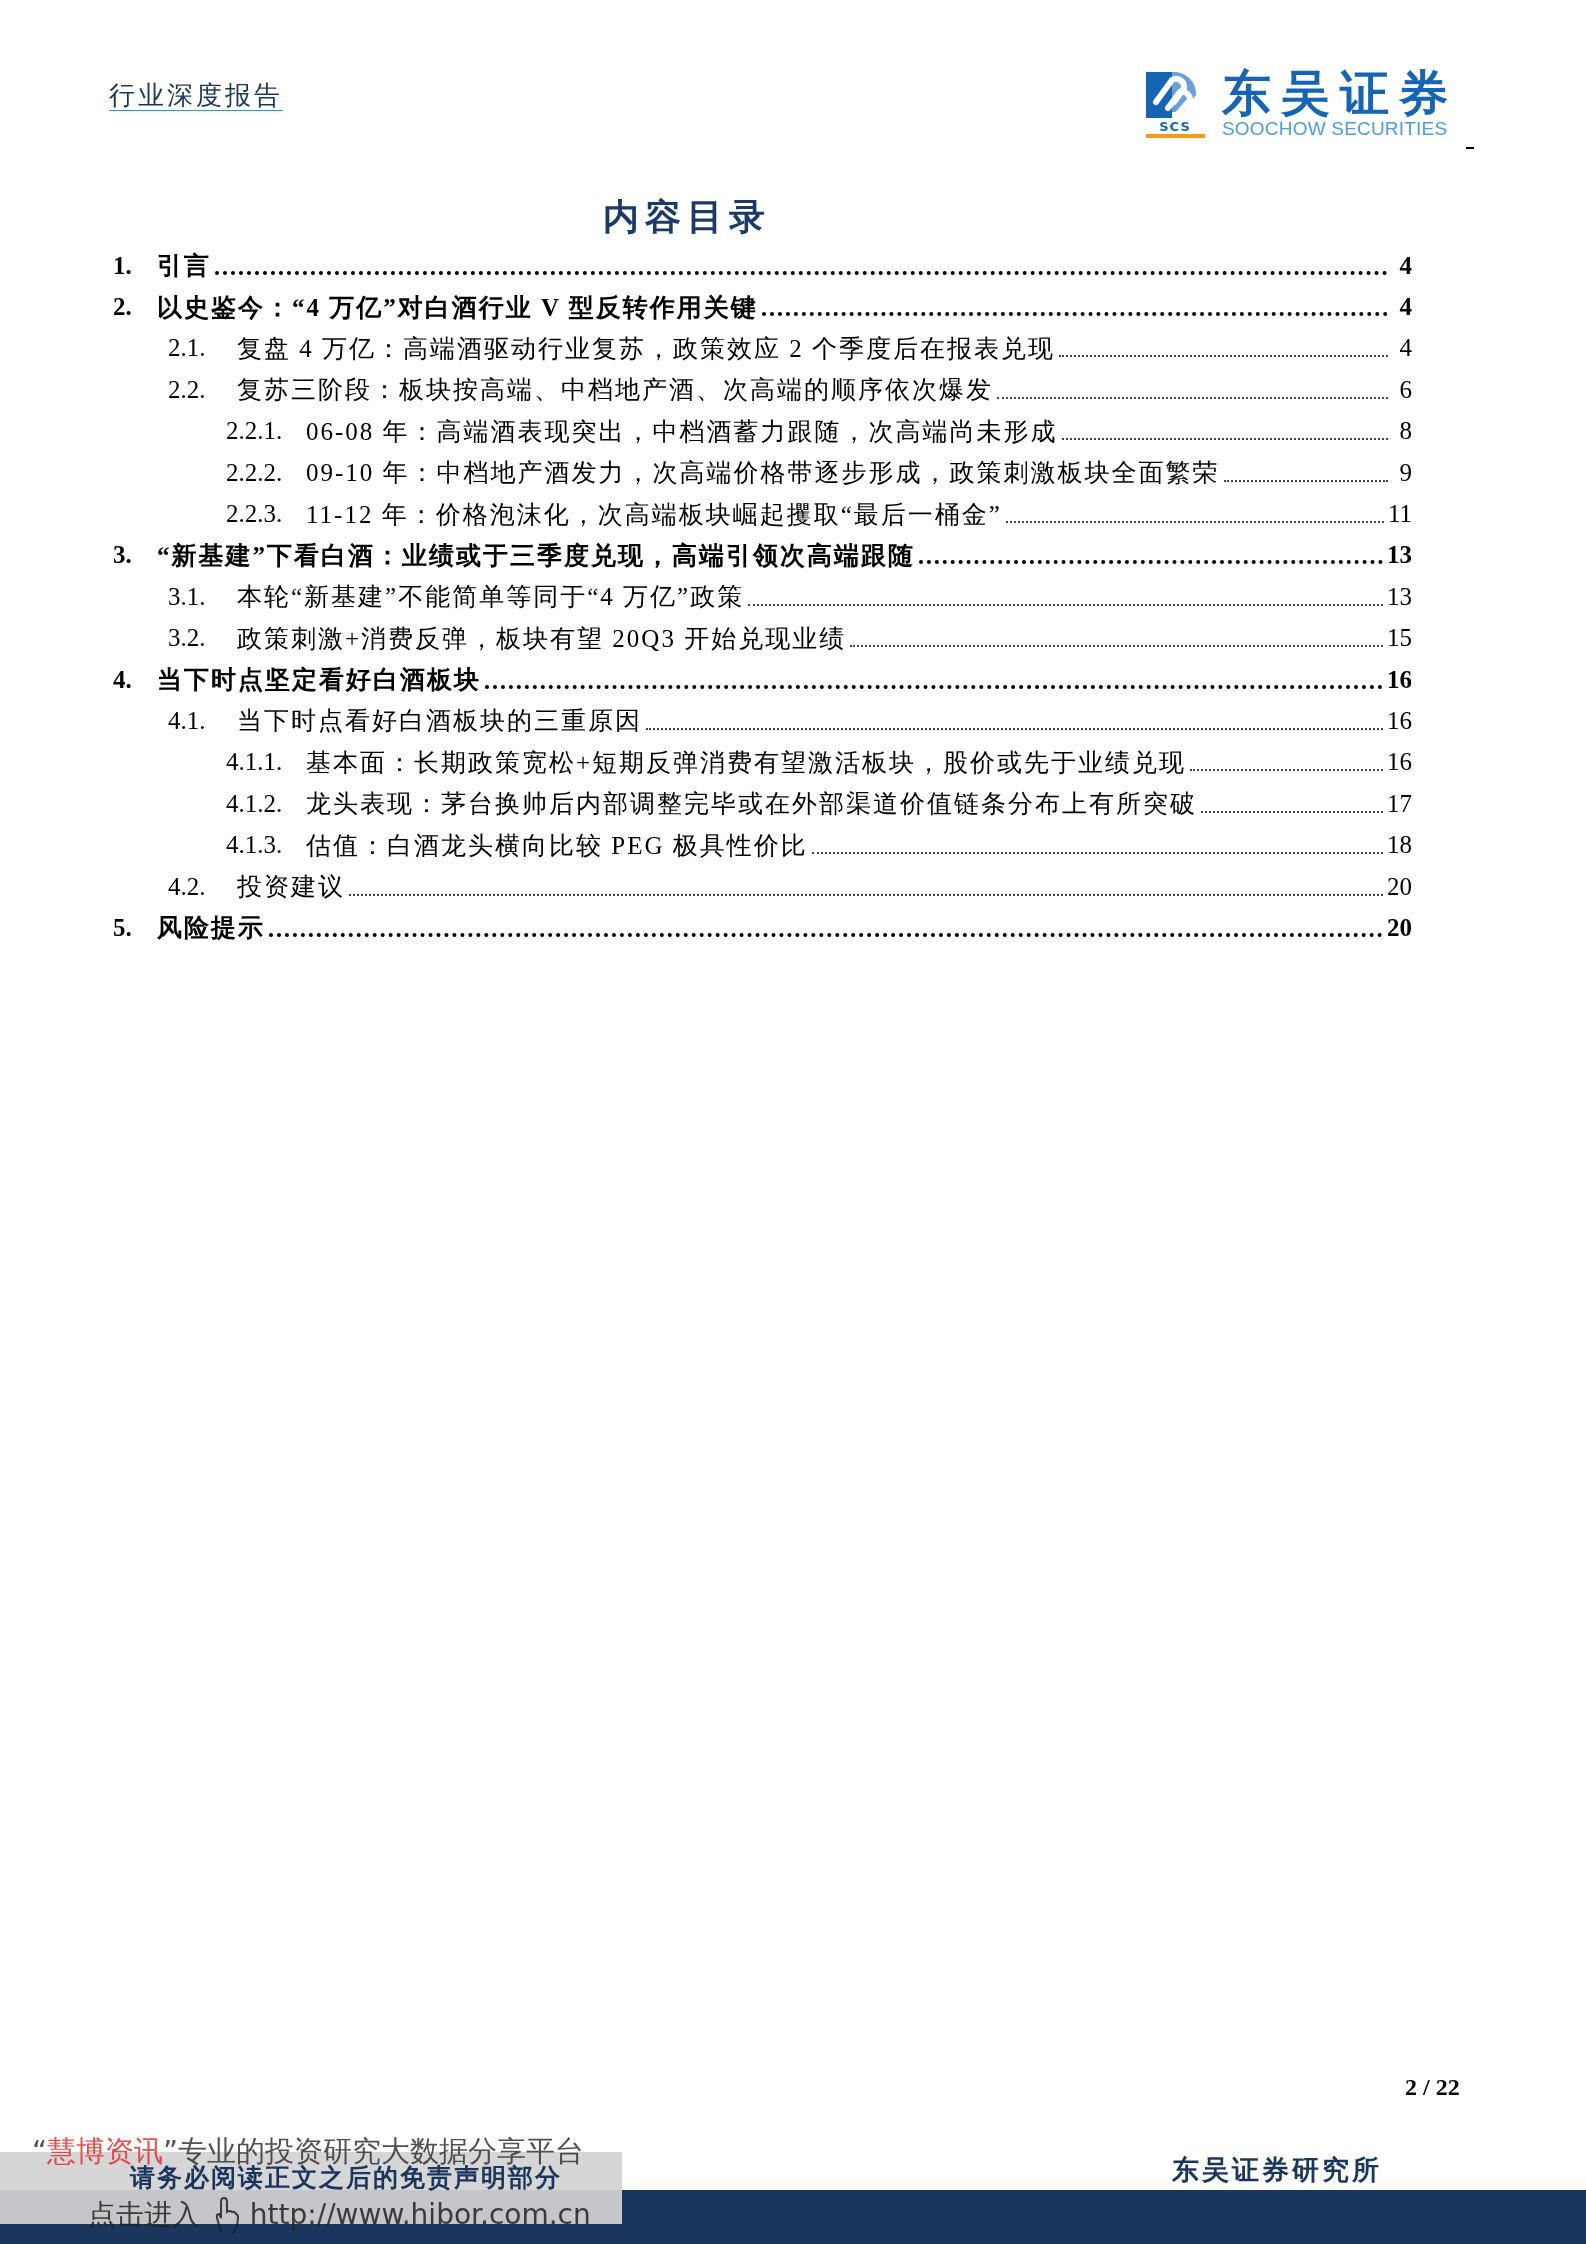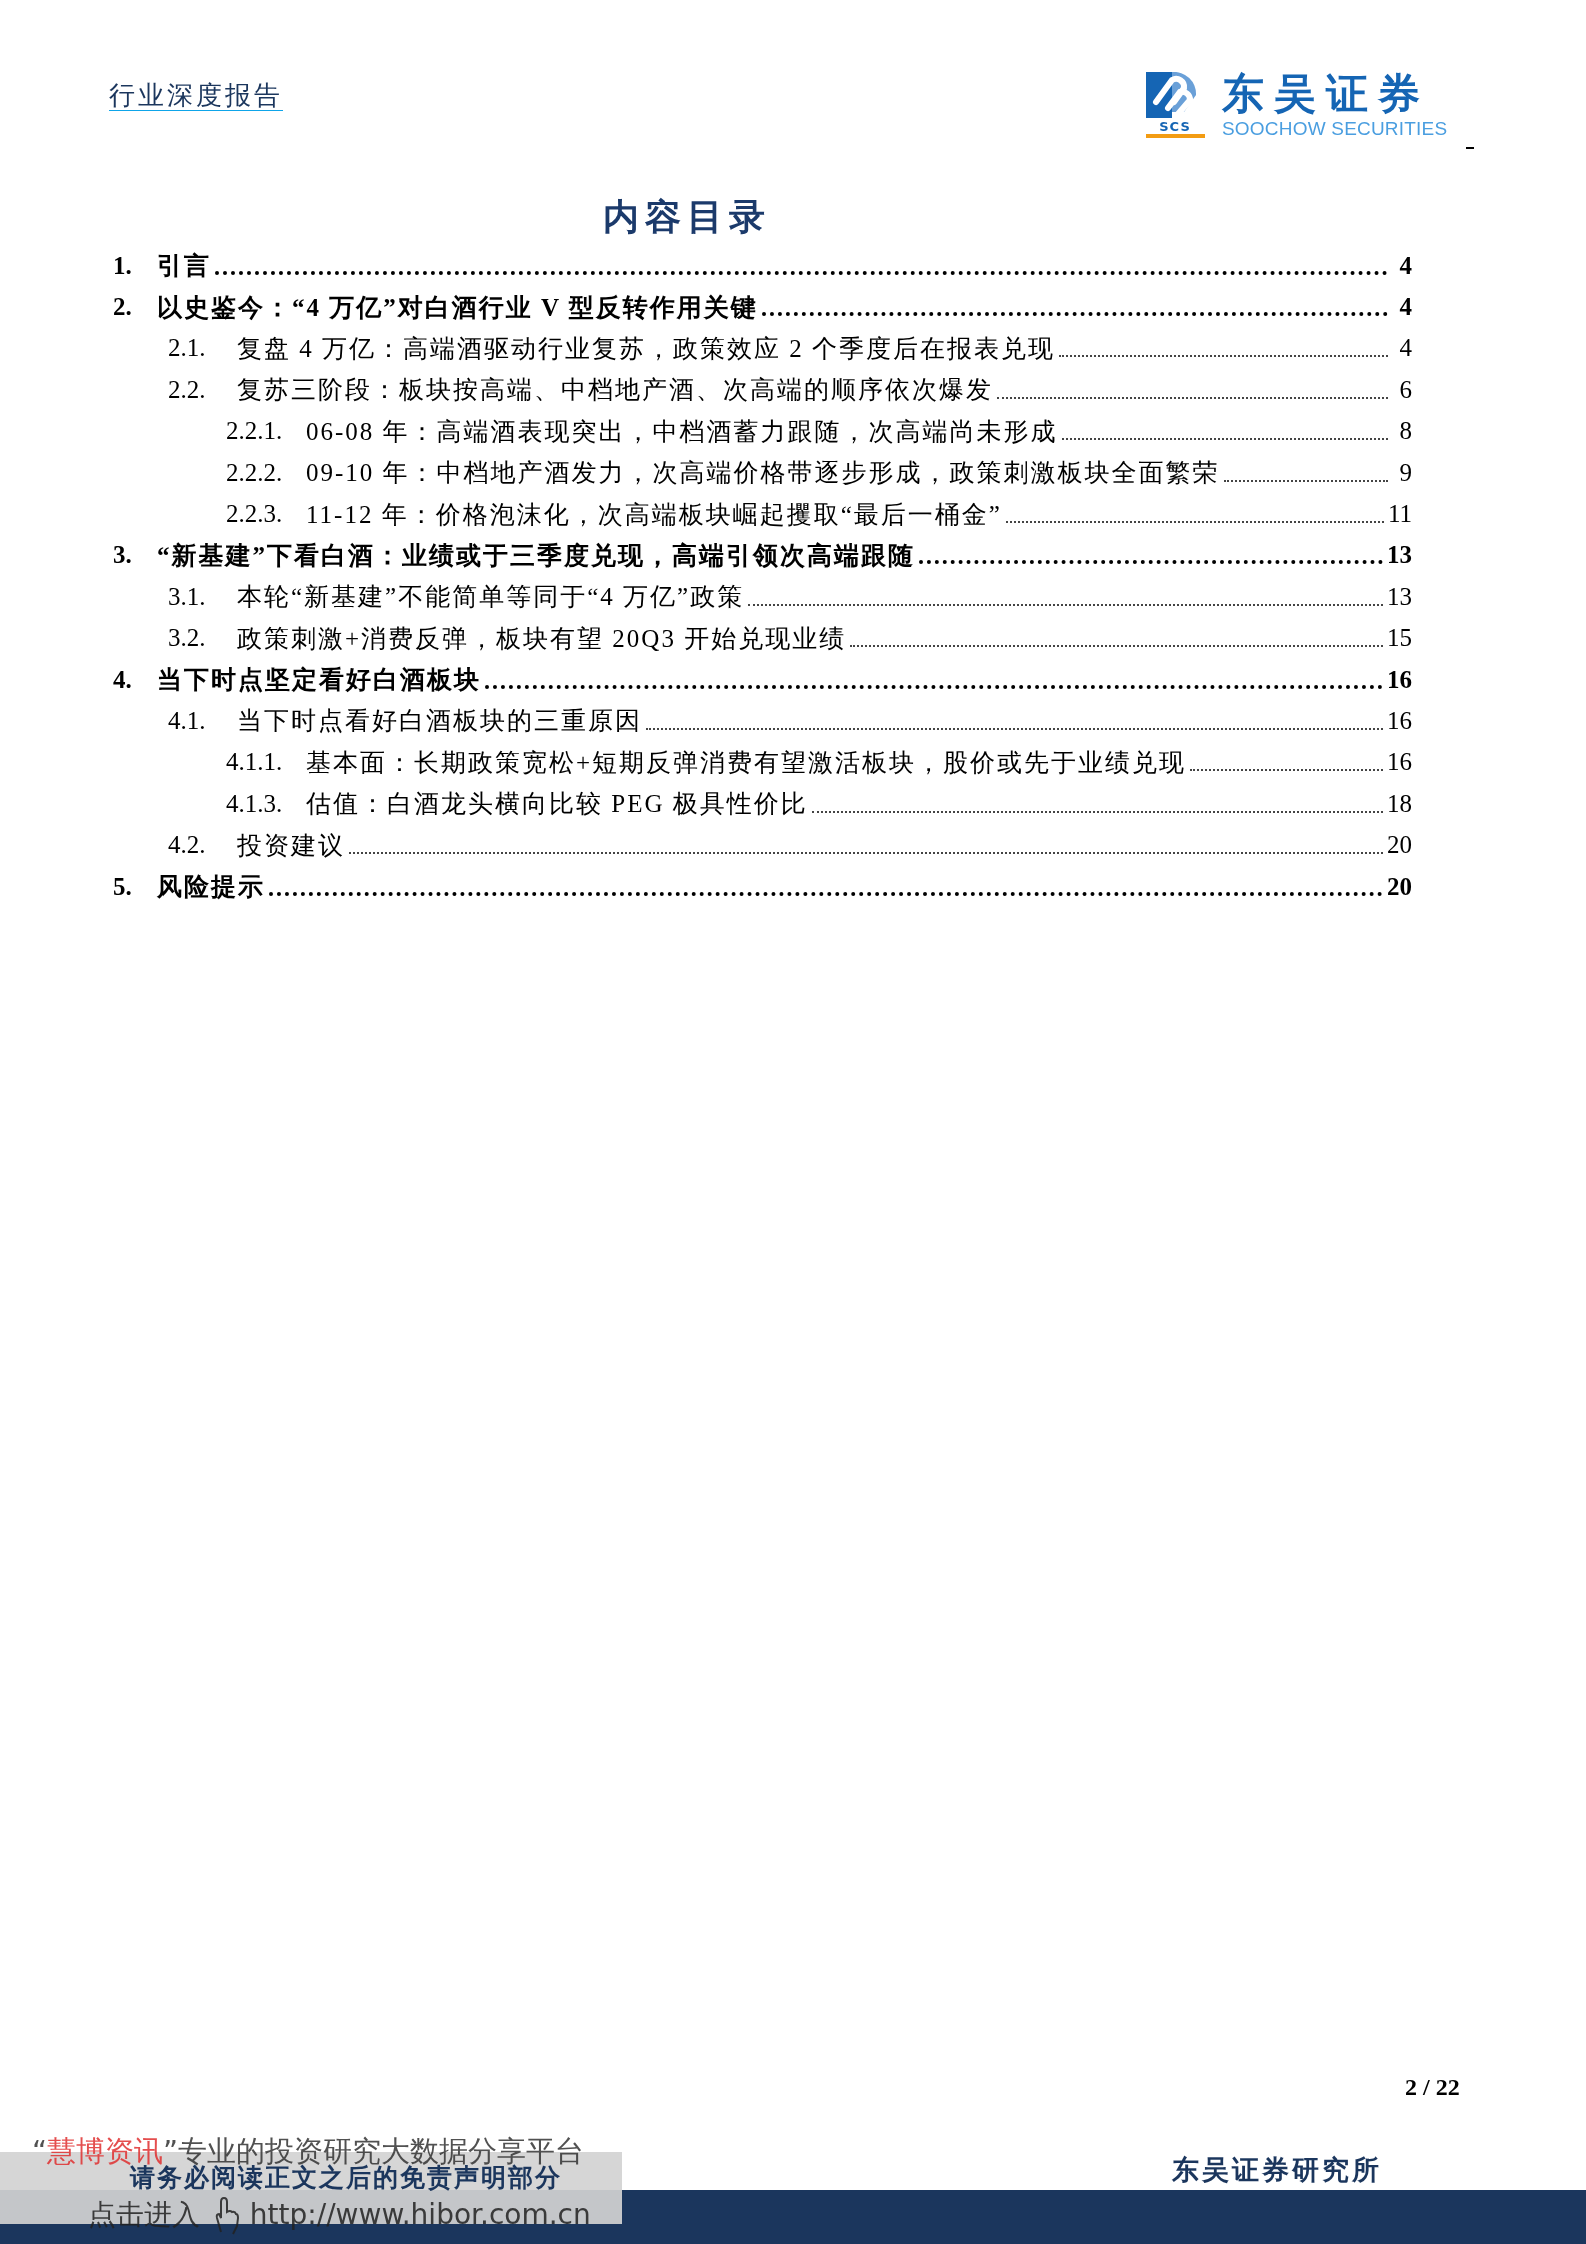--- a/index.html
+++ b/index.html
@@ -3,21 +3,21 @@
 <meta charset="utf-8">
 <style>
   html, body { margin:0; padding:0; }
   body { width:1586px; height:2244px; position:relative; background:#ffffff; overflow:hidden;
          font-family:"DejaVu Serif", "Liberation Serif", serif; color:#000; }
   .header-label { position:absolute; left:109px; top:80px; font-size:26px; color:#1b365d; letter-spacing:3px;
          border-bottom:1px solid #0ea5e9; padding-bottom:0px; line-height:30px; font-family:"DejaVu Serif", serif; }
   .logo { position:absolute; left:1146px; top:72px; width:310px; height:66px; }
   .logo-icon { position:absolute; left:0; top:0; width:59px; height:66px; }
   .logo-cn { position:absolute; left:76px; top:-2px; font-family:"DejaVu Sans", sans-serif; font-weight:bold;
-         font-size:42px; color:#1565b4; letter-spacing:10px; line-height:48px; white-space:nowrap; }
+         font-size:49px; color:#1565b4; letter-spacing:10px; line-height:48px; white-space:nowrap; }
   .logo-en { position:absolute; left:76px; top:47px; font-family:"Liberation Sans", sans-serif; font-size:19px;
          color:#4a9ee0; line-height:20px; white-space:nowrap; letter-spacing:0.2px; }
   .header-dash { position:absolute; left:1466px; top:147px; width:8px; height:2px; background:#000; }
   .toc-title { position:absolute; left:0; width:1374px; top:192px; text-align:center; font-size:36px; font-weight:bold;
          color:#1b3a6b; letter-spacing:6px; line-height:48px; font-family:"DejaVu Serif", serif; }
   .toc { position:absolute; left:0; top:245px; width:1586px; }
   .toc-row { position:relative; height:41.4px; display:flex; align-items:center; white-space:nowrap;
          font-family:"Liberation Serif", "DejaVu Serif", serif; font-size:25px; }
   .toc-row .num { display:inline-block; }
   .toc-row .label { display:inline-block; letter-spacing:2px; }
@@ -142,20 +142,26 @@
       <span class="leader"></span>
       <span class="page">16</span>
     </div>
     <div class="toc-row l3">
       <span class="num">4.1.1.</span>
       <span class="label">基本面：长期政策宽松+短期反弹消费有望激活板块，股价或先于业绩兑现</span>
       <span class="leader"></span>
       <span class="page">16</span>
     </div>
     <div class="toc-row l3">
+      <span class="num">4.1.2.</span>
+      <span class="label">龙头表现：茅台换帅后内部调整完毕或在外部渠道价值链条分布上有所突破</span>
+      <span class="leader"></span>
+      <span class="page">17</span>
+    </div>
+    <div class="toc-row l3">
       <span class="num">4.1.3.</span>
       <span class="label">估值：白酒龙头横向比较 PEG 极具性价比</span>
       <span class="leader"></span>
       <span class="page">18</span>
     </div>
     <div class="toc-row l2">
       <span class="num">4.2.</span>
       <span class="label">投资建议</span>
       <span class="leader"></span>
       <span class="page">20</span>

